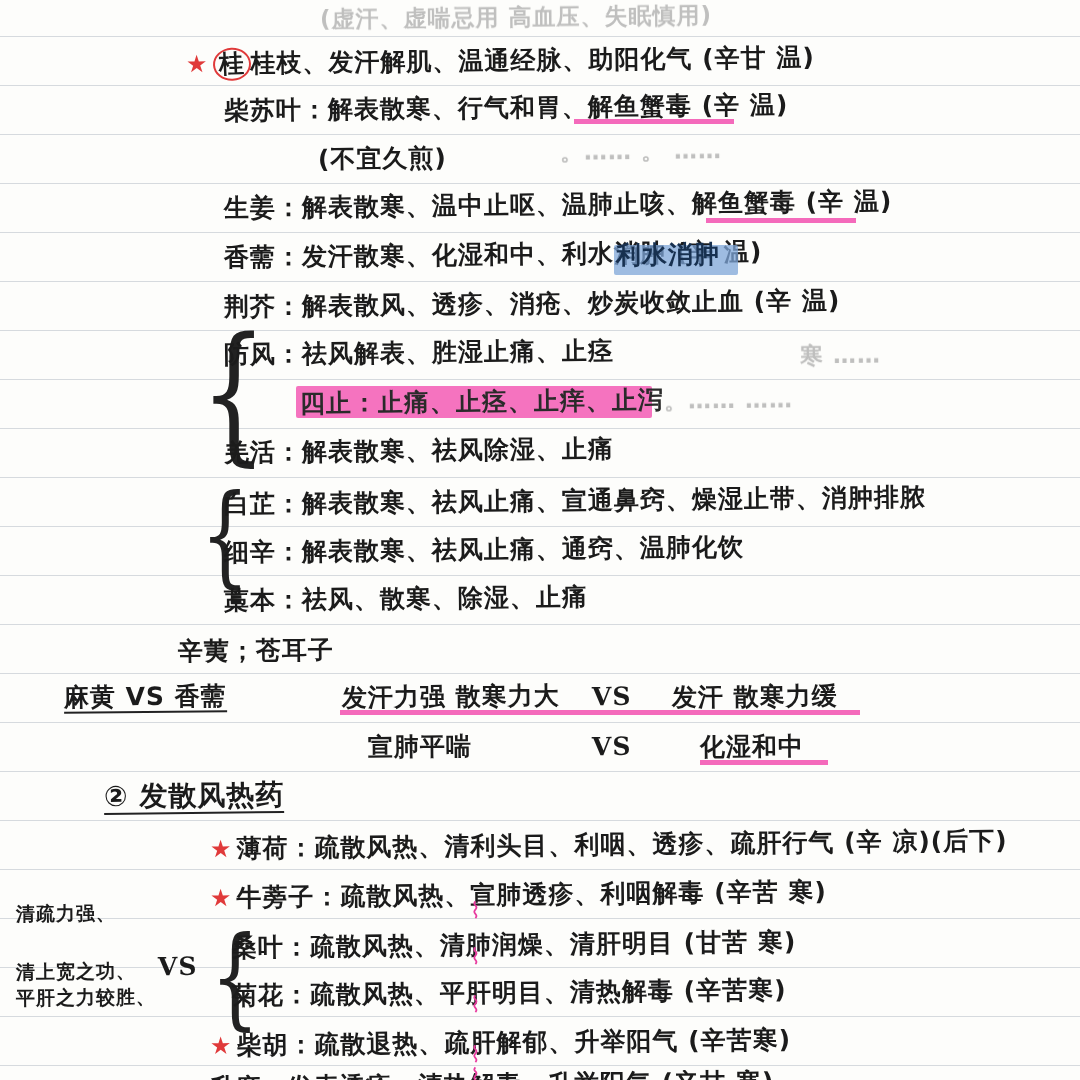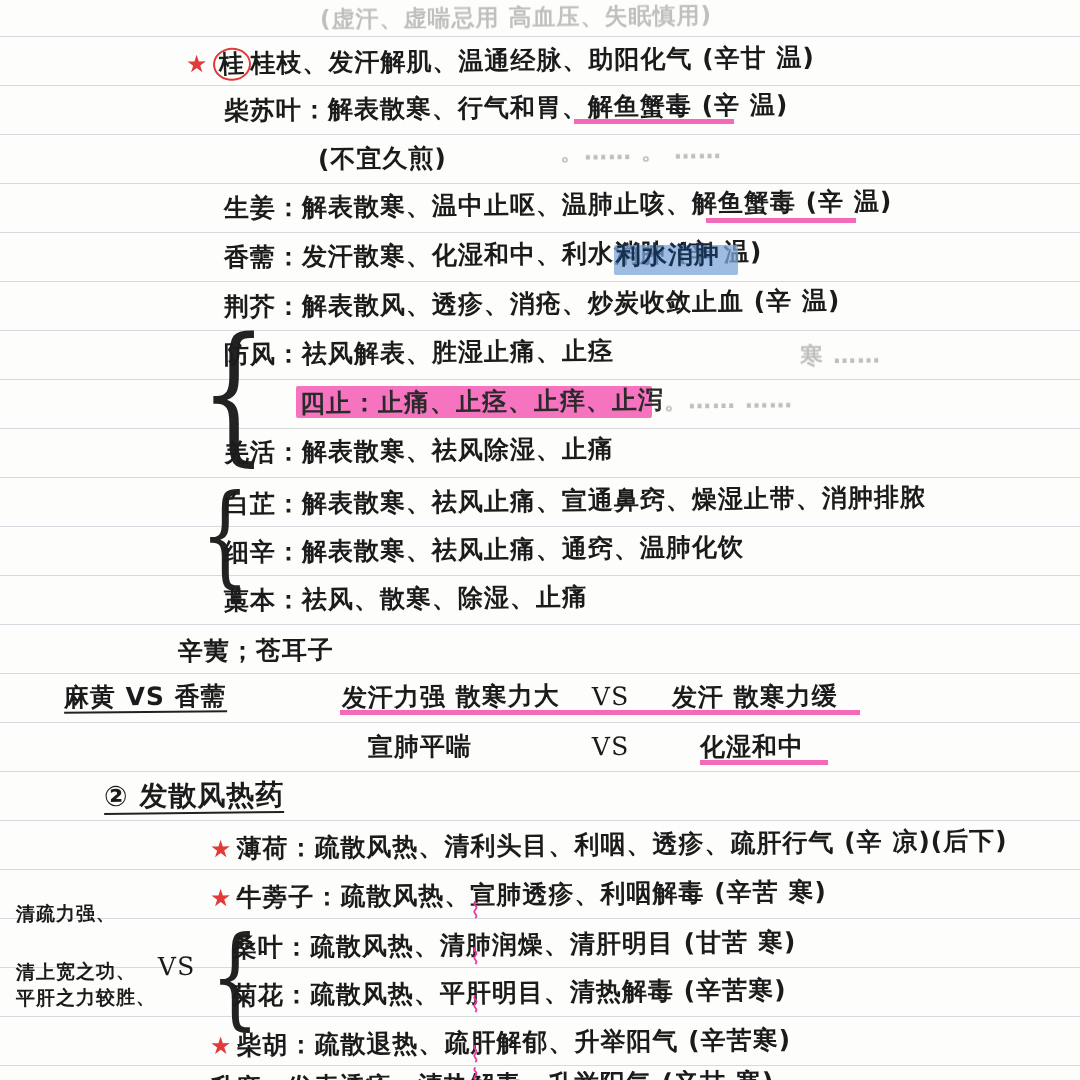--- a/index.html
+++ b/index.html
@@ -80,21 +80,21 @@
   }
   .brace-tall { font-size: 110px; }
   .brace-xl { font-size: 150px; }
   
   .squiggle {
     position: absolute;
     color: #e8399e;
     font-size: 22px;
     line-height: 1;
   }
-  .vs { font-family: "DejaVu Serif", serif; font-weight: 400; }
+  .vs { font-family: "DejaVu Serif", serif; font-weight: 700; }
 </style>
 </head>
 <body>
 
 <div id="page">
 
   <div class="rules">
     <div class="rule" style="top:36px"></div>
     <div class="rule" style="top:85px"></div>
     <div class="rule" style="top:134px"></div>

